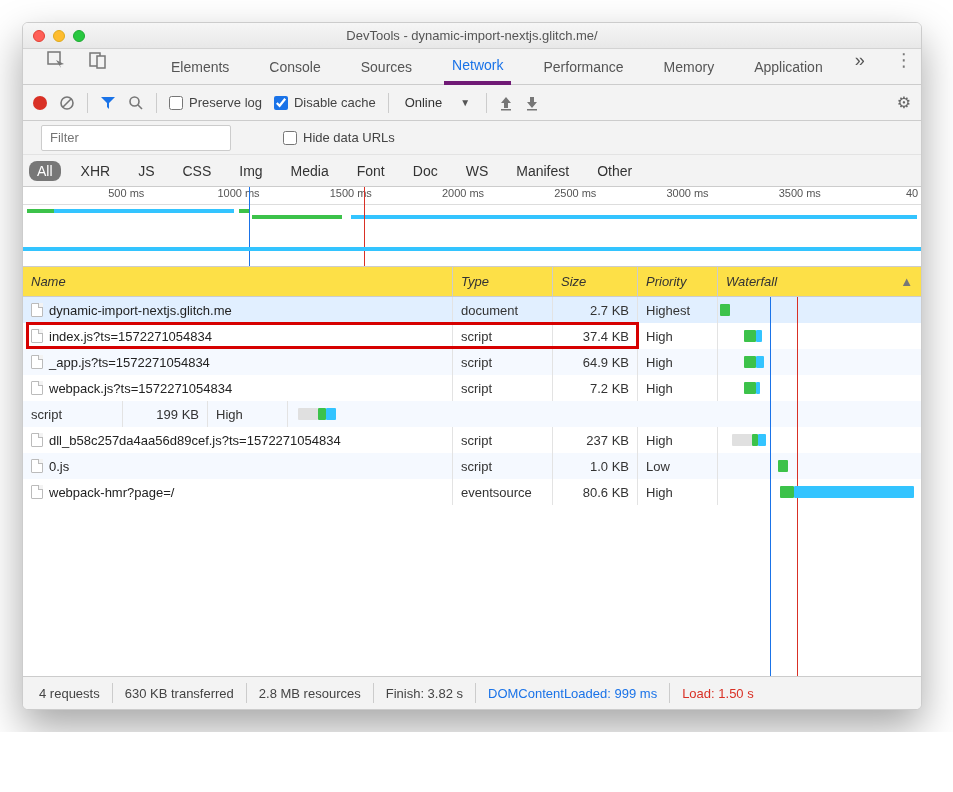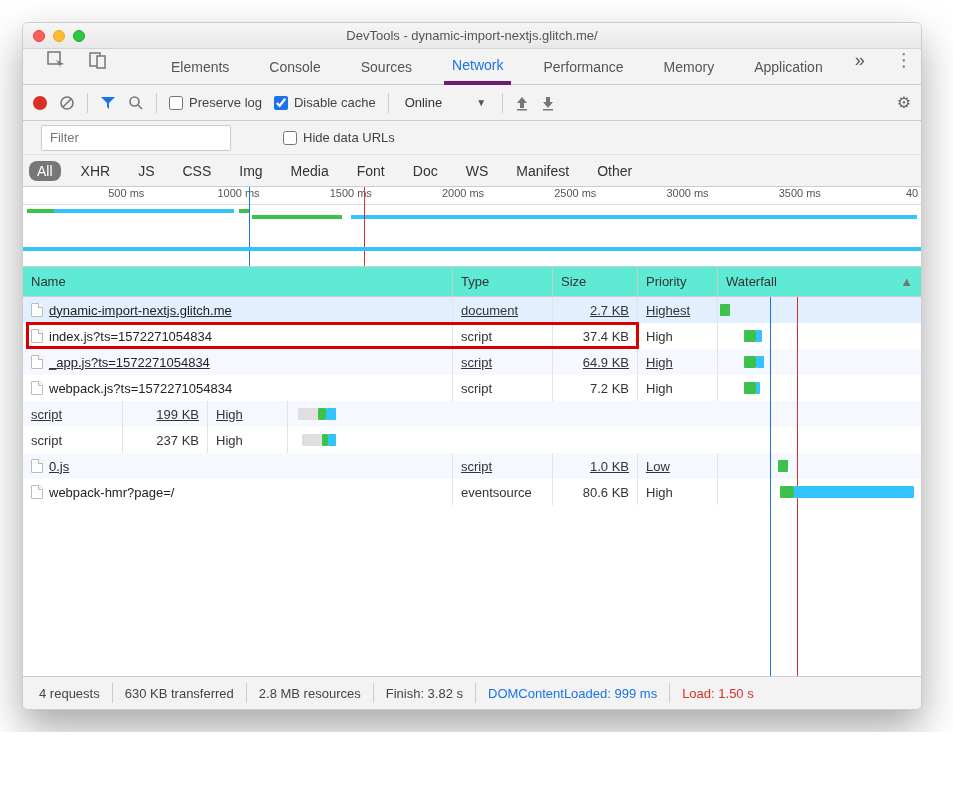--- a/index.html
+++ b/index.html
@@ -24,47 +24,47 @@
   .tab.active { color:#1a73e8; border-bottom:4px solid #701a75; }
   .kebab { margin-left:auto; color:#777; font-size:18px; cursor:pointer; padding:0 6px; }
   
   .toolbar { display:flex; align-items:center; height:36px; border-bottom:1px solid #ccc; padding:0 10px; gap:12px; background:#f3f3f3; }
   .rec-dot { width:14px; height:14px; background:#d93025; border-radius:50%; }
   .icon-gray { color:#666; }
   .icon-blue { color:#1a73e8; }
   .chk { display:flex; align-items:center; gap:6px; color:#444; font-size:13px; }
   .chk input { width:14px; height:14px; accent-color:#1a73e8; }
   .divider { width:1px; height:20px; background:#ccc; }
-  .select-online { display:flex; align-items:center; gap:34px; color:#333; font-size:13px; cursor:pointer; padding:0 4px; }
+  .select-online { display:flex; align-items:center; gap:18px; color:#333; font-size:13px; cursor:pointer; padding:0 4px; }
   .tri-down { font-size:10px; color:#555; }
   .gear-right { margin-left:auto; color:#666; font-size:16px; cursor:pointer; }
   
   .filterbar { display:flex; align-items:center; height:34px; border-bottom:1px solid #e3e3e3; background:#f3f3f3; padding-left:2px; }
   .filter-input { width:190px; height:26px; border:1px solid #ccc; background:#fff; padding:0 8px; font-size:13px; color:#777; margin-left:16px; border-radius:2px; }
   
   .typebar { display:flex; align-items:center; height:32px; border-bottom:1px solid #ccc; background:#f3f3f3; padding:0 6px; gap:12px; font-size:14px; color:#333; }
   .pill { padding:2px 8px; border-radius:8px; cursor:pointer; }
   .pill.active { background:#777; color:#fff; }
   
   .timeline { height:80px; border-bottom:1px solid #ccc; position:relative; background:#fff; }
   .timeline .ticks { position:absolute; top:0; left:0; right:0; height:18px; display:flex; font-size:11px; color:#555; border-bottom:1px solid #ddd; }
   .timeline .tick { position:absolute; top:0; transform:translateX(-50%); }
   .timeline .band { position:absolute; top:22px; height:4px; }
   .timeline .band.cyan { background:#33c4ff; }
   .timeline .band.green { background:#3cc24a; }
   .timeline .vline { position:absolute; top:0; bottom:0; width:1px; }
   .timeline .cyanbar { position:absolute; top:60px; left:0; right:0; height:4px; background:#33c4ff; }
   
-  .grid-header { display:flex; height:30px; background:#5eead4; border-bottom:1px solid #ccc; font-size:13px; color:#333; }
+  .grid-header { display:flex; height:30px; background:#fde047; border-bottom:1px solid #ccc; font-size:13px; color:#333;font-style:italic; }
   .grid-header > div { border-right:1px solid #ccc; padding:6px 8px; display:flex; align-items:center; }
   .grid-header > div:last-child { border-right:none; justify-content:space-between; }
   
   .grid-body { height:380px; background:#fff; position:relative; border-bottom:1px solid #ccc; }
   .row { display:flex; height:26px; align-items:center; font-size:13px; }
-  .row.even { background:#f5f9ff;text-decoration:underline; }
+  .row.even { background:#f5f9ff; }
   .row.odd { background:#fff; }
   .row.selected { background:#e1efff; }
   .row .cell { padding:0 8px; border-right:1px solid #e3e3e3; height:100%; display:flex; align-items:center; overflow:hidden; white-space:nowrap; }
   .row .cell.name { gap:6px; color:#222; }
   .row .cell.size { justify-content:flex-end; }
   .row .cell.wf { position:relative; border-right:none; }
   .file-icon { width:12px; height:14px; border:1px solid #bbb; background:#fff; border-radius:1px; flex-shrink:0; position:relative; }
   .file-icon::after { content:''; position:absolute; top:-1px; right:-1px; width:4px; height:4px; background:#f3f3f3; border-left:1px solid #bbb; border-bottom:1px solid #bbb; }
   .wf-block { position:absolute; height:12px; top:7px; border-radius:1px; }
   .wf-green { background:#3cc24a; }
@@ -284,20 +284,24 @@
           <div class="cell" style="width:100px">script</div>
           <div class="cell size" style="width:85px">199 KB</div>
           <div class="cell" style="width:80px">High</div>
           <div class="cell wf" style="flex:1">
             <div class="wf-block wf-gray" style="left:10px;width:20px"></div>
             <div class="wf-block wf-green" style="left:30px;width:8px"></div>
             <div class="wf-block wf-blue" style="left:38px;width:10px"></div>
           </div>
         </div>
         <div class="row odd">
+          <div class="cell name" style="width:430px">
+            <div class="file-icon"></div>
+            <span>dll_b58c257da4aa56d89cef.js?ts=1572271054834</span>
+          </div>
           <div class="cell" style="width:100px">script</div>
           <div class="cell size" style="width:85px">237 KB</div>
           <div class="cell" style="width:80px">High</div>
           <div class="cell wf" style="flex:1">
             <div class="wf-block wf-gray" style="left:14px;width:20px"></div>
             <div class="wf-block wf-green" style="left:34px;width:6px"></div>
             <div class="wf-block wf-blue" style="left:40px;width:8px"></div>
           </div>
         </div>
         <div class="row even">

